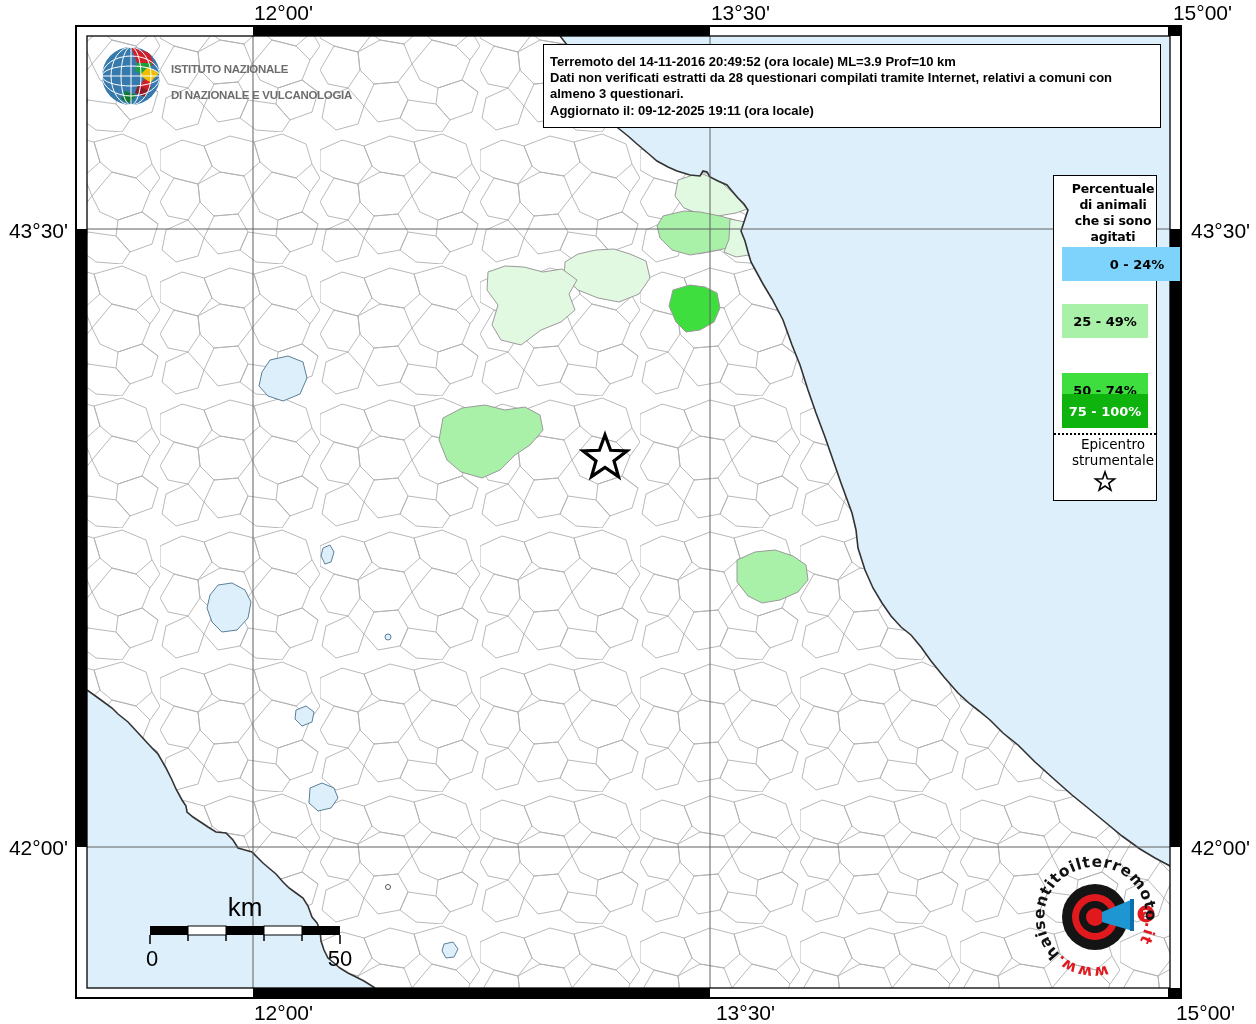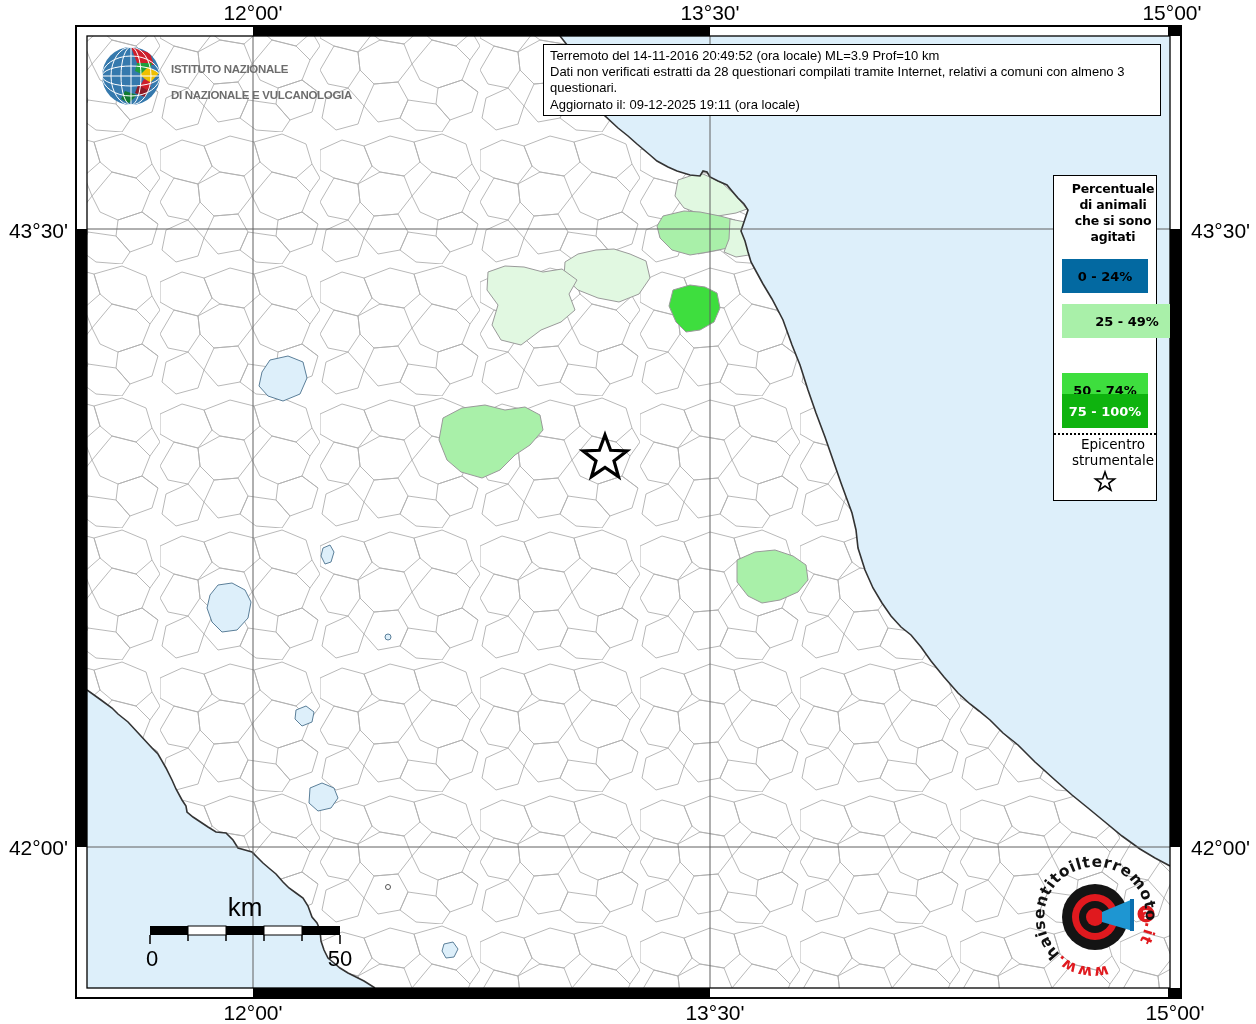--- a/index.html
+++ b/index.html
@@ -1,25 +1,25 @@
 <!DOCTYPE html>
 <html><head>
 <meta charset="utf-8">
 <style>
   html,body{margin:0;padding:0;background:#fff;}
   .page{position:relative;width:1256px;height:1024px;background:#fff;overflow:hidden;
         font-family:"Liberation Sans",sans-serif;}
   .axis-label{position:absolute;font-size:21px;color:#000;white-space:nowrap;}
-  .axis-top,.axis-bottom{width:120px;text-align:center;}
+  .axis-top,.axis-bottom{width:120px;text-align:right;}
   .axis-left{width:68px;text-align:right;}
   .axis-right{width:80px;text-align:left;}
   .map-svg{position:absolute;left:0;top:0;}
   .info-box{position:absolute;left:543px;top:44px;width:604px;height:64px;
-            background:#fff;border:1.5px solid #000;padding:3px 6px;
-            font-size:13px;line-height:16.2px;color:#000;}
+            background:#fff;border:1.5px solid #000;padding:9px 6px;
+            font-size:13px;line-height:16.2px;color:#000;font-weight:bold;}
   .legend{position:absolute;left:1053px;top:175px;width:102px;height:324px;
           background:#fff;border:1.5px solid #000;
           font-family:"DejaVu Sans",sans-serif;}
   .legend-title{position:absolute;top:5px;left:0;width:100%;text-align:center;
                 font-weight:bold;font-size:12.5px;line-height:16px;white-space:pre-line;letter-spacing:-0.2px;padding-left:8px;}
   .swatch{position:absolute;left:8px;width:86px;height:34px;display:flex;
           align-items:center;justify-content:center;font-weight:bold;font-size:13px;}
   .legend-divider{position:absolute;left:0;top:257px;width:100%;border-top:2px dotted #000;}
   .legend-epicenter{position:absolute;top:261px;left:8px;width:100%;text-align:center;
                     font-weight:normal;font-size:13.5px;line-height:15.5px;white-space:pre-line;}
@@ -145,22 +145,22 @@
     <div>Terremoto del 14-11-2016 20:49:52 (ora locale) ML=3.9 Prof=10 km</div>
     <div>Dati non verificati estratti da 28 questionari compilati tramite Internet, relativi a comuni con almeno 3 questionari.</div>
     <div>Aggiornato il: 09-12-2025 19:11 (ora locale)</div>
   </div>
 
   <div class="legend">
     <div class="legend-title">Percentuale
 di animali
 che si sono
 agitati</div>
-    <div class="swatch" style="top: 83px; background: #0369a1; color: rgb(0, 0, 0);">0 - 24%</div>
-    <div class="swatch" style="top: 128px; background: rgb(169, 240, 169); color: rgb(0, 0, 0); padding-left: 22px;">25 - 49%</div>
+    <div class="swatch" style="top: 71px; background: #7dd3fc; color: rgb(0, 0, 0); padding-left: 32px;">0 - 24%</div>
+    <div class="swatch" style="top: 128px; background: rgb(169, 240, 169); color: rgb(0, 0, 0);">25 - 49%</div>
     <div class="swatch" style="top: 173px; background: rgb(62, 222, 62); color: rgb(0, 0, 0); margin-top: 24px;">50 - 74%</div>
     <div class="swatch" style="top: 218px; background: rgb(14, 179, 14); color: rgb(255, 255, 255); text-align: center;">75 - 100%</div>
     <div class="legend-divider"></div>
     <div class="legend-epicenter">Epicentro
 strumentale</div>
     <div class="legend-star">
       <svg width="26" height="24" viewBox="0 0 26 24">
         <path fill="#fff" stroke="#000" stroke-width="1.6" d="M13,3 L15.35,9.76 L22.51,9.91 L16.8,14.24 L18.88,21.09 L13,17 L7.12,21.09 L9.2,14.24 L3.49,9.91 L10.65,9.76 Z"></path>
       </svg>
     </div>

